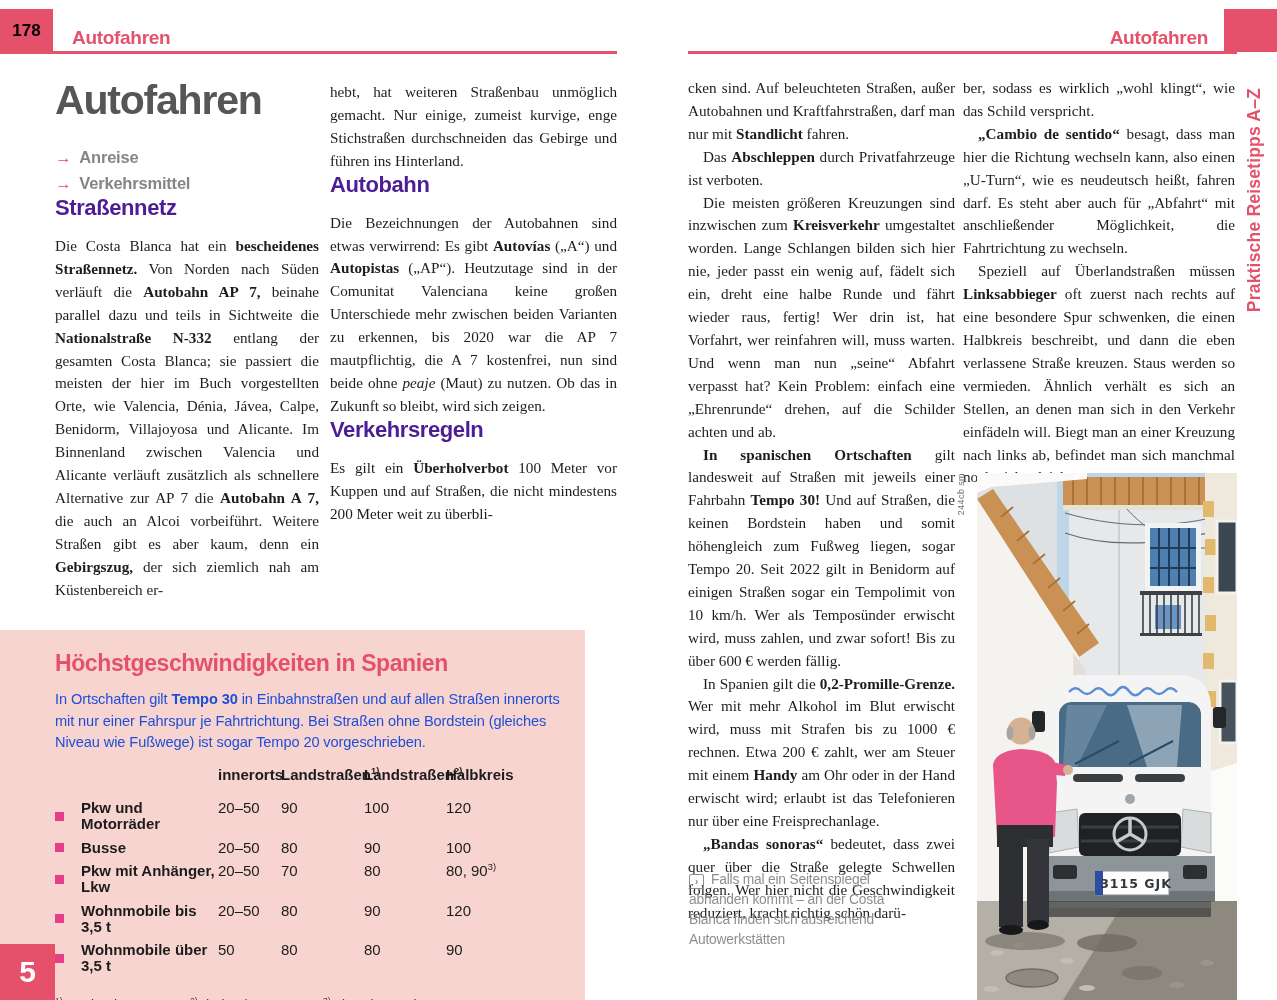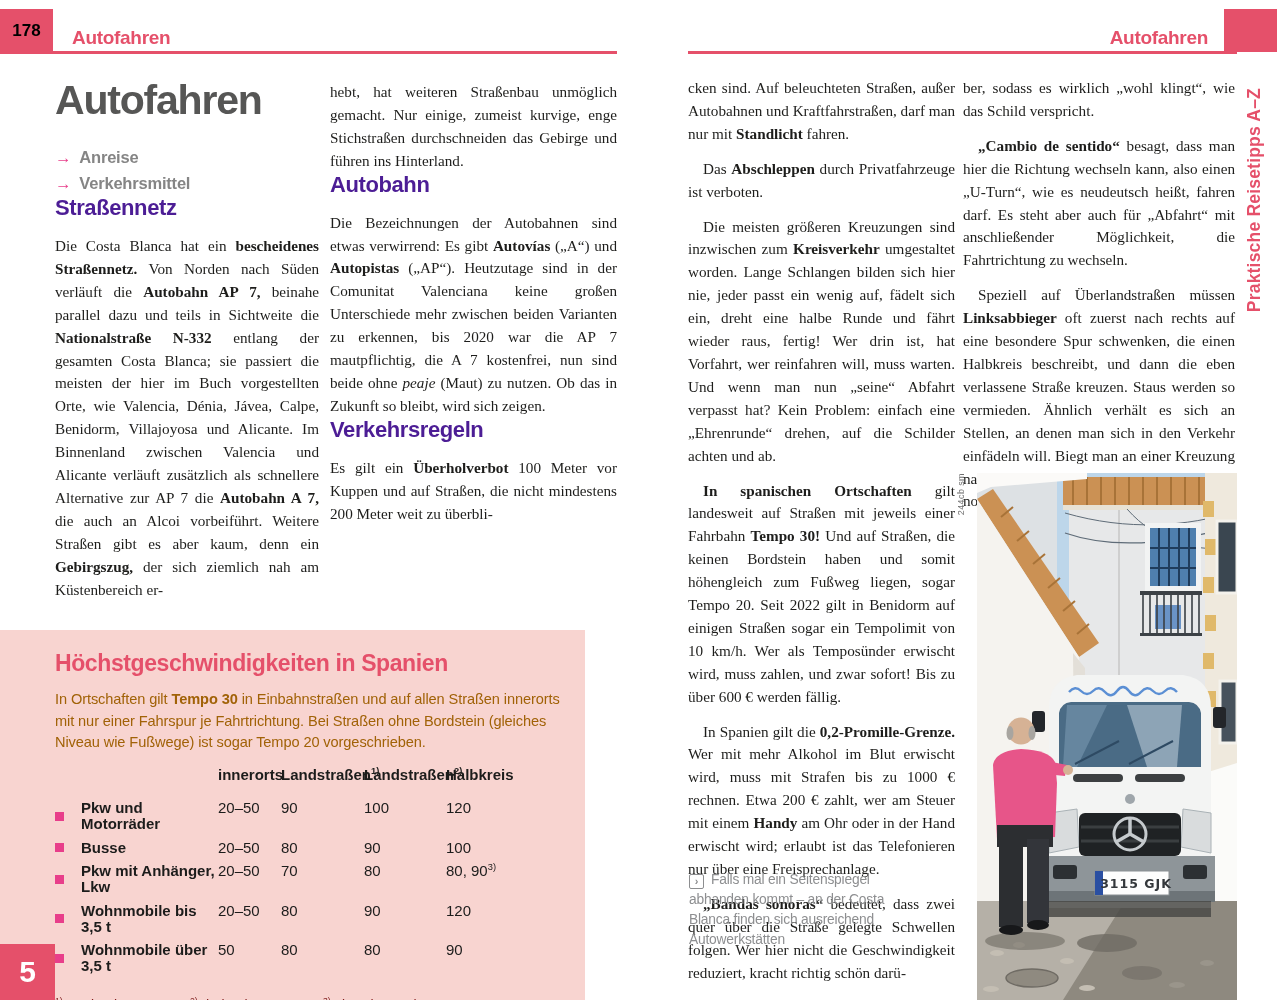--- a/index.html
+++ b/index.html
@@ -27,40 +27,40 @@
             font:9px/1 "Liberation Sans",sans-serif;color:#6e6e6e;letter-spacing:0.4px;}
 
   
   .col{position:absolute;top:78px;}
   #col1{left:55px;width:264px;}
   #col2{left:330px;width:287px;padding-top:3px;}
   #col3{left:688px;top:77px;width:267px;}
   #col4{left:963px;top:77px;width:272px;}
   .body-p{margin:0;text-align:justify;font:15.2px/22.9px "Liberation Serif",serif;color:#1d1d1b;
           -webkit-hyphens:auto;hyphens:auto;}
-  .body-p.ind{text-indent:15px;margin-top:12px;}
+  .body-p.ind{text-indent:15px;}
   .body-p i{font-style:italic;}
   sup{font-size:0.62em;vertical-align:super;line-height:0;}
 
   h1.page-title{margin:0;font:bold 41px/44px "Liberation Sans",sans-serif;color:#565655;
                 letter-spacing:-1.2px;}
   h3.sec{margin:0;font:bold 22px/24px "Liberation Sans",sans-serif;color:#4c1d95;letter-spacing:-0.4px;}
   .mt-h{margin-top:31px;}
   .mt-p{margin-top:15px;}
 
   .xrefs{margin-top:22px;}
   .xref{font:bold 16.5px/26px "Liberation Sans",sans-serif;color:#858585;letter-spacing:-0.2px;cursor:pointer;}
   .xref .arrow{color:#e83e8a;margin-right:8px;font-weight:bold;}
 
   
   .speed-box{position:absolute;left:0;top:630px;width:585px;height:466px;background:#f8d4d0;
              box-sizing:border-box;padding:20px 24px 0 55px;}
   .sb-title{margin:0;font:bold 23px/26px "Liberation Sans",sans-serif;color:#e5506a;letter-spacing:-0.4px;}
   .sb-intro{margin-top:13px;max-width:506px;font:14.6px/21.5px "Liberation Sans",sans-serif;
-            color:#a16207;letter-spacing:-0.1px;}
+            color:#1d4ed8;letter-spacing:-0.1px;}
   .speed-table{display:grid;grid-template-columns:163px 63px 83px 82px auto;row-gap:7.5px;
                margin-top:13px;font:15px/16px "Liberation Sans",sans-serif;color:#1c1c1b;}
   .t-h{font-weight:bold;padding-bottom:10px;}
   .t-label{font-weight:normal;display:flex;align-items:center;gap:8px;}
   .bullet{width:9px;height:9px;background:#e83e8a;display:inline-block;margin-right:9px;flex:none;}
   .footnotes{display:grid;grid-template-columns:135px 133px auto;margin-top:24px;
              font:13.8px/16px "Liberation Sans",sans-serif;color:#7f1d1d;}
 
   .chapter-tab{position:absolute;left:0;top:944px;width:55px;height:56px;background:#e5506a;
                color:#fff;display:flex;align-items:center;justify-content:center;

